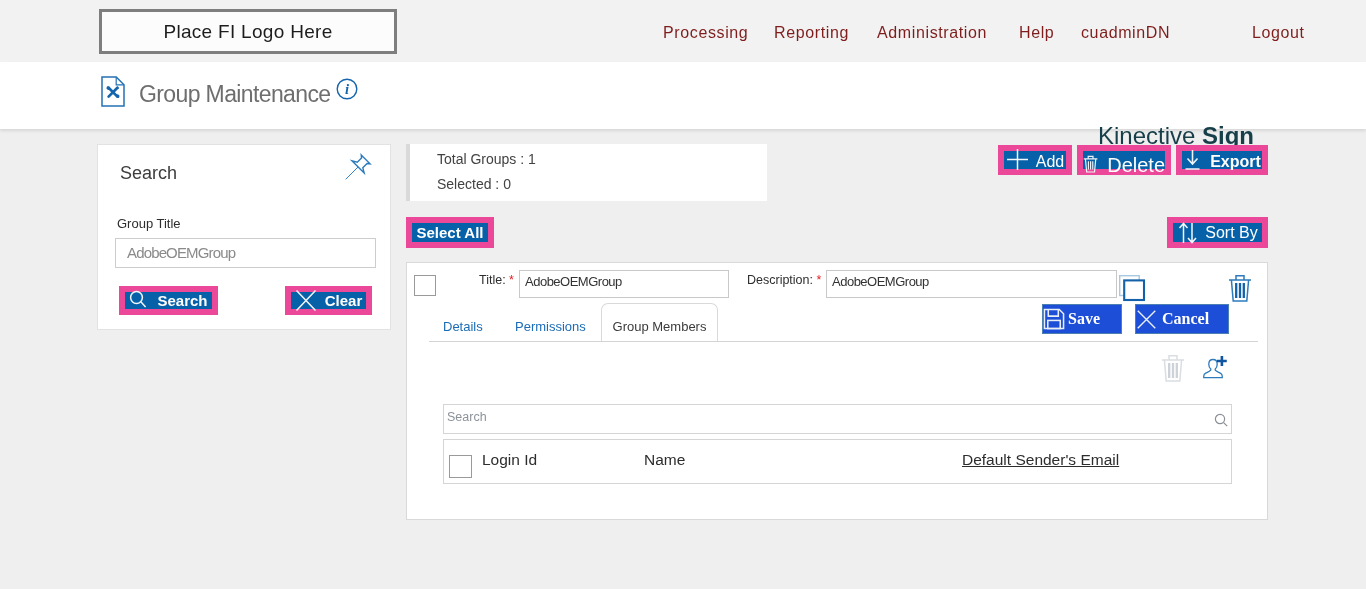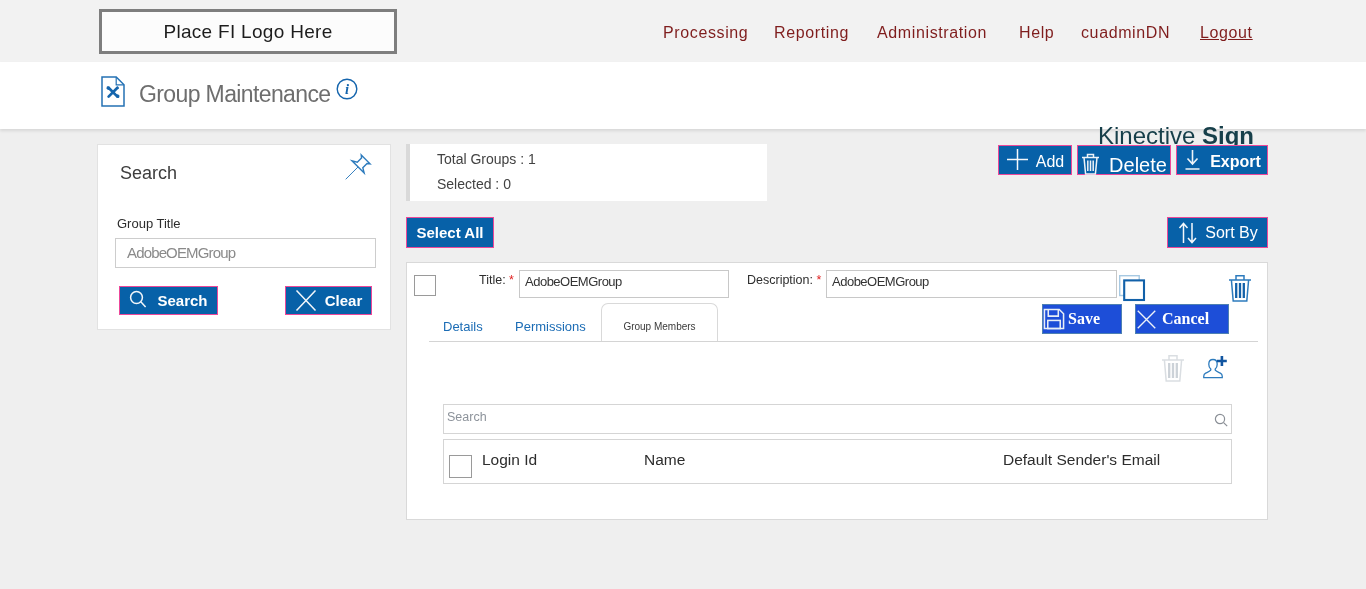--- a/index.html
+++ b/index.html
@@ -16,21 +16,21 @@
 #header { position:absolute; left:0; top:62px; width:1366px; height:67px; background:#ffffff; box-shadow:0 2px 3px rgba(0,0,0,0.10); }
 #gmtitle { position:absolute; left:139px; top:19px; font-size:23px; letter-spacing:-0.62px; color:#6e6e6e; }
 #kinective { position:absolute; right:112px; top:20px; font-size:24px; color:#173f4a; font-weight:normal;margin-top:40px; }
 #kinective b { font-weight:bold; }
 
 
 #searchcard { position:absolute; left:97px; top:144px; width:294px; height:186px; background:#fff; border:1px solid #e2e2e2; }
 #searchcard .title { position:absolute; left:22px; top:18px; font-size:18px; color:#3d3d3d; }
 #gtlabel { position:absolute; left:19px; top:71px; font-size:13px; color:#2d2d2d; }
 #gtinput { position:absolute; left:17px; top:93px; width:261px; height:30px; border:1px solid #cdcdcd; background:#fff; font-size:15px; letter-spacing:-0.85px; color:#8a8a8a; display:flex; align-items:center; padding-left:11px; padding-bottom:1px; }
-.bluebtn { background:#0761a8; border:1px solid #ec4899; color:#fff; display:flex; align-items:center; justify-content:center; }
+.bluebtn { background:#0761a8; border:6px solid #ec4899; color:#fff; display:flex; align-items:center; justify-content:center; }
 #btnsearch { position:absolute; left:21px; top:140.5px; width:99px; height:29.5px; font-size:15px; font-weight:bold; }
 #btnclear { position:absolute; left:187px; top:140.5px; width:87px; height:29.5px; font-size:15px; font-weight:bold; }
 
 
 #totals { position:absolute; left:406px; top:144px; width:361px; height:57px; background:#fff; border-left:4px solid #d9d9d9; }
 #totals div { position:absolute; left:27px; font-size:14px; color:#424242; }
 
 
 #btnadd    { position:absolute; left:998px;  top:145px; width:74px;  height:30px; font-size:16px; padding-top:3px; }
 #btndelete { position:absolute; left:1077px; top:145px; width:94px;  height:30px; font-size:20px; padding-top:11px; }
@@ -47,42 +47,42 @@
 .inp { position:absolute; border:1px solid #c8c8c8; background:#fff; font-size:13px; letter-spacing:-0.5px; color:#333; display:flex; align-items:center; padding-left:5px; padding-bottom:5px; }
 #titlelbl { position:absolute; left:72px; top:10px; width:106px; text-align:left; }
 #titleinp { left:112px; top:7px; width:210px; height:28px; }
 #desclbl { position:absolute; left:340px; top:10px; }
 #descinp { left:419px; top:7px; width:291px; height:28px; }
 
 
 #tabs { position:absolute; left:0px; top:40px; width:860px; height:40px; }
 #tabline { position:absolute; left:22px; top:78px; width:829px; height:1px; background:#d4d4d4; }
 .tab { position:absolute; top:16px; font-size:13px; color:#1b6cb5; }
-#tabactive { position:absolute; left:194px; top:40px; width:117px; height:39px; background:#fff; border:1px solid #d9d9d9; border-bottom:none; border-radius:7px 7px 0 0; display:flex; align-items:center; justify-content:center; font-size:10px; color:#3b3b3b; padding-top:6px; }
+#tabactive { position:absolute; left:194px; top:40px; width:117px; height:39px; background:#fff; border:1px solid #d9d9d9; border-bottom:none; border-radius:7px 7px 0 0; display:flex; align-items:center; justify-content:center; font-size:13px; color:#3b3b3b; padding-top:6px; }
 .steelbtn { background:#1d4ed8; border:1px solid #4d80b2; color:#fff; display:flex; align-items:center; font-weight:bold; font-size:16px;font-family:Liberation Serif, serif; }
 #btnsave { position:absolute; left:635px; top:41px; width:80px; height:30px; }
 #btncancel { position:absolute; left:728px; top:41px; width:94px; height:30px; }
 
 
 #innersearch { position:absolute; left:36px; top:141px; width:789px; height:29.5px; border:1px solid #d5d5d5; font-size:12.5px; color:#8d939b; display:flex; align-items:center; padding-left:3px; padding-bottom:4px; }
 #theader { position:absolute; left:36px; top:176px; width:789px; height:45px; border:1px solid #d5d5d5; }
 #tcb { left:5px; top:15px; width:23px; height:23px; }
 #theader .h { position:absolute; top:0; height:39px; display:flex; align-items:center; font-size:15.5px; color:#2d2d2d; }
 </style>
 </head>
 <body>
 <div id="page">
   <div id="topbar">
     <div id="logobox">Place FI Logo Here</div>
     <div class="nav" style="left:663px;">Processing</div>
     <div class="nav" style="left:774px;">Reporting</div>
     <div class="nav" style="left:877px;">Administration</div>
     <div class="nav" style="left:1019px;">Help</div>
     <div class="nav" style="left:1081px;">cuadminDN</div>
-    <div class="nav" style="left:1200px;text-decoration:underline;">Logout</div>
+    <div class="nav" style="left:1252px;">Logout</div>
   </div>
 
   <div id="header">
     <svg class="abs" style="left:101px; top:14px;" width="24" height="31" viewBox="0 0 24 31">
       <path d="M1 1 H15.2 L23 8.8 V30 H1 Z" fill="#fff" stroke="#2471b4" stroke-width="1.5"></path>
       <path d="M15.2 1 V8.8 H23" fill="none" stroke="#2471b4" stroke-width="1.2"></path>
       <g stroke="#1565ad" stroke-width="2.7" stroke-linecap="round">
         <path d="M7.6 11.8 L16.4 20.6"></path>
         <path d="M7.6 20.6 L16.4 11.8"></path>
       </g>
@@ -182,16 +182,16 @@
     <div id="innersearch">Search
       <svg style="position:absolute; right:3px; top:8px;" width="14" height="14" viewBox="0 0 14 14">
           <circle cx="6" cy="6" r="4.6" fill="none" stroke="#8a8f96" stroke-width="1.2"></circle>
           <path d="M9.6 9.6 L13.2 13.2" stroke="#8a8f96" stroke-width="1.2"></path>
         </svg>
     </div>
     <div id="theader">
       <div id="tcb" class="cb"></div>
       <div class="h" style="left:38px;">Login Id</div>
       <div class="h" style="left:200px;">Name</div>
-      <div class="h" style="left:559px;">Default Sender's Email</div>
+      <div class="h" style="left:518px;text-decoration:underline;">Default Sender's Email</div>
     </div>
   </div>
 </div>
 
 </body></html>

